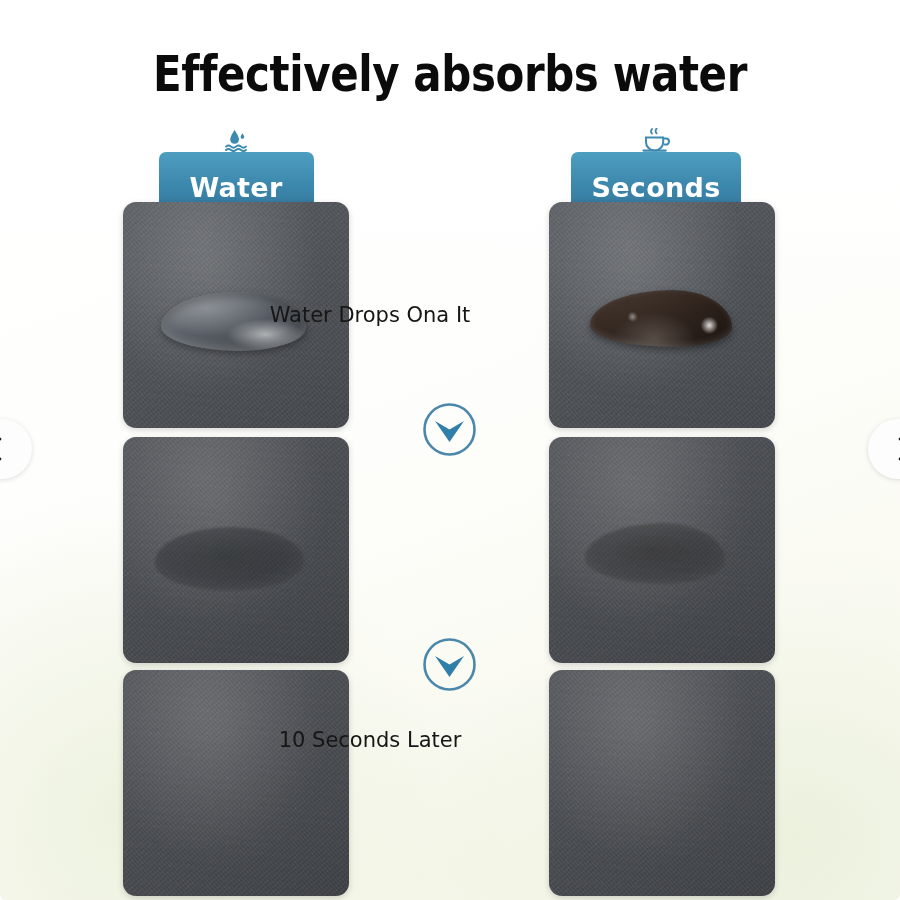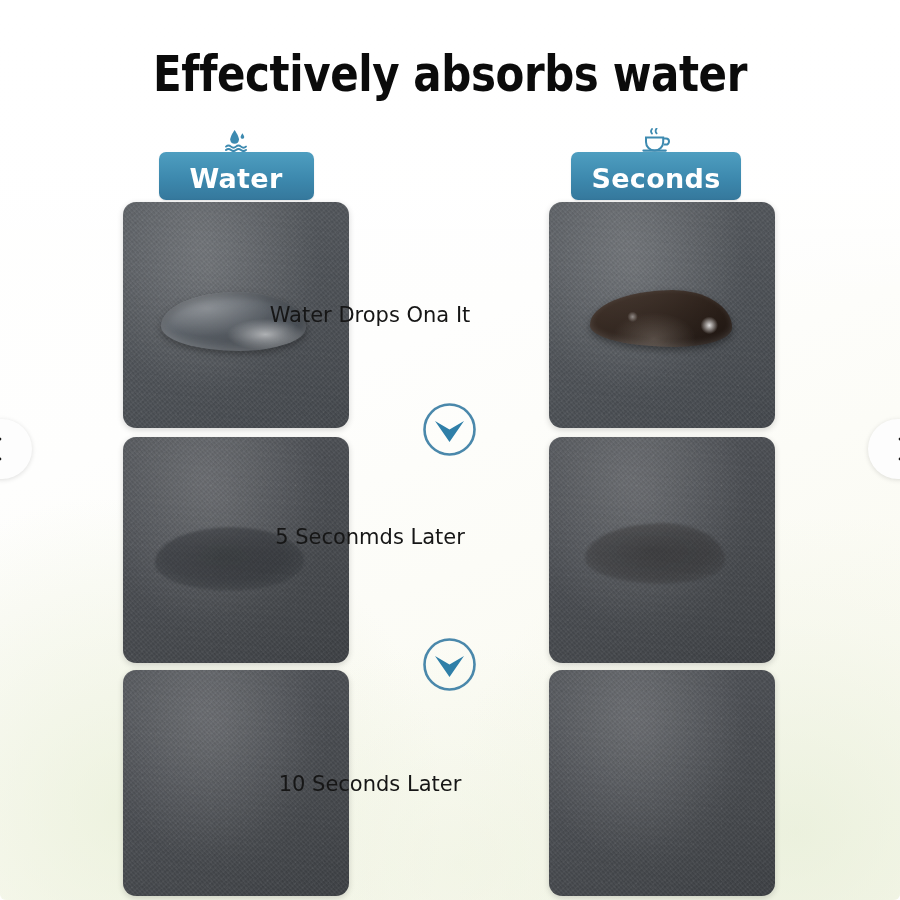--- a/index.html
+++ b/index.html
@@ -54,21 +54,21 @@
   }
 
   
   .cat { position:absolute; width:250px; text-align:center; }
   .cat.water  { left:111px; top:128px; }
   .cat.coffee { left:531px; top:128px; }
   .cat-icon { height:24px; display:flex; align-items:flex-end; justify-content:center; }
   .badge {
     display:inline-block;
     min-width:155px;
-    padding:13px 20px 7px;
+    padding:22px 20px 7px;
     border-radius:7px;
     background:linear-gradient(180deg,#4e9ec0 0%,#3d89ae 55%,#35789c 100%);
     color:#ffffff;
     font-family:"DejaVu Sans", sans-serif;
     font-weight:bold;
     font-size:27px;
     line-height:1.05;
     letter-spacing:0.3px;
     box-shadow:0 1px 2px rgba(0,0,0,0.10);
   }
@@ -163,21 +163,21 @@
   
   .step-label {
     position:absolute; left:0; width:740px; text-align:center;
     font-family:"DejaVu Sans", sans-serif;
     font-size:21px;
     color:#161616;
     white-space:nowrap;
   }
   .step-label.s1 { top:303px; }
   .step-label.s2 { top:525px; }
-  .step-label.s3 { top:772px; }
+  .step-label.s3 { top:728px; }
 
   
   .down-arrow { position:absolute; left:421px; width:57px; height:57px; }
   .down-arrow.a1 { top:401px; }
   .down-arrow.a2 { top:636px; }
 
   
   .nav-btn {
     position:absolute; top:419px;
     width:60px; height:60px; border-radius:50%;
@@ -264,21 +264,20 @@
     <div class="sheen"></div>
   </div>
 
   <div class="swatch col-r row-3">
     <div class="mat dark"></div>
     <div class="mat-noise"></div>
     <div class="sheen"></div>
   </div>
 
   <div class="step-label s1">Water Drops Ona It</div>
-  <div class="step-label s2">5 Seconmds Later</div>
   <div class="step-label s3">10 Seconds Later</div>
 
   <div class="down-arrow a1">
     <svg width="57" height="57" viewBox="0 0 57 57">
       <circle cx="28.5" cy="28.5" r="25" fill="none" stroke="#4a88ab" stroke-width="2.6"></circle>
       <path d="M14 20 L28.5 41 L43 20 L28.5 28.5 Z" fill="#2f7fa8"></path>
     </svg>
   </div>
   <div class="down-arrow a2">
     <svg width="57" height="57" viewBox="0 0 57 57">

